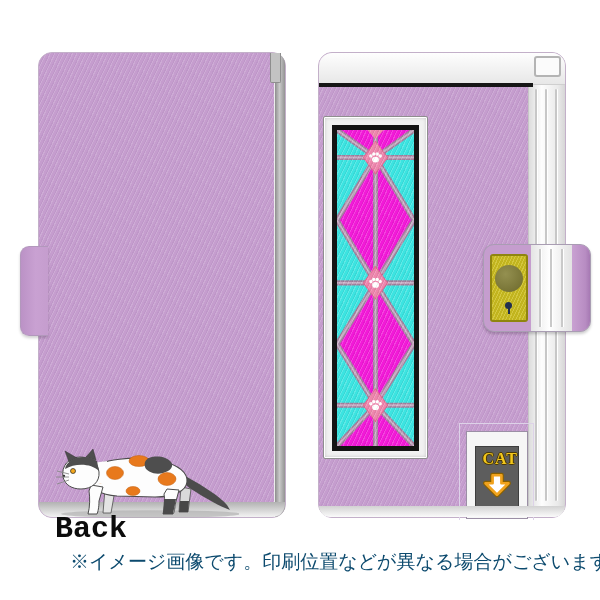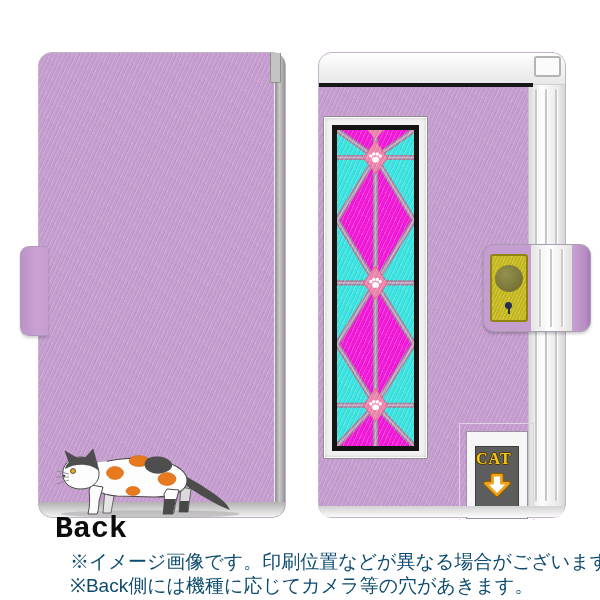--- a/index.html
+++ b/index.html
@@ -53,21 +53,21 @@
   .glass::after{content:"";position:absolute;inset:0;pointer-events:none;
         background:repeating-linear-gradient(295deg,rgba(255,255,255,.18) 0 1px,rgba(0,0,0,.05) 1px 2px,rgba(255,255,255,0) 2px 4px);}
 
   
   .cat-outer-line{position:absolute;left:140px;top:370px;width:73px;height:96px;
         border:1px solid #ddd2e8;border-bottom:none;}
   .cat-panel{position:absolute;left:147px;top:378px;width:62px;height:88px;background:#f6f6f6;
         border:1px solid #9b8fa5;box-sizing:border-box;}
   .cat-dark{position:absolute;left:8px;top:14px;width:44px;height:66px;background:#5d5d5d;
         border:1px solid #3e3e3e;box-sizing:border-box;}
-  .cat-text{position:absolute;left:0;right:0;top:3px;text-align:left;
+  .cat-text{position:absolute;left:0;right:0;top:3px;text-align:right;
         font-family:"Liberation Serif",serif;font-weight:bold;font-size:16px;letter-spacing:1px;
         color:#f3c71b;text-shadow:-1px 0 0 #4c3a06,1px 0 0 #4c3a06,0 -1px 0 #4c3a06,0 1px 0 #4c3a06;}
   .cat-arrow{position:absolute;left:6px;top:25px;width:30px;height:26px;}
 
   
   .clasp{position:absolute;left:164px;top:191px;width:108px;height:88px;border-radius:11px;
         background:#c59dce;border:1px solid #a99db3;box-sizing:border-box;
         box-shadow:0 2px 3px rgba(0,0,0,.2);overflow:hidden;}
   .clasp-mid{position:absolute;left:47px;top:0;bottom:0;width:41px;
         background:linear-gradient(90deg,#e4e4e4,#ffffff 45%,#e2e2e2);}
@@ -221,15 +221,14 @@
       <div class="clasp-plate">
         <div class="clasp-circle"></div>
         <div class="keyhole-head"></div>
         <div class="keyhole-stem"></div>
       </div>
     </div>
   </div>
 
   <div id="back-label" class="view-label">Back</div>
   <div id="note1" class="note">※イメージ画像です。印刷位置などが異なる場合がございます。</div>
-  <div id="note2" class="note">※Back側には機種に応じてカメラ等の穴があきます。</div>
 
 </div>
 
 </body></html>

